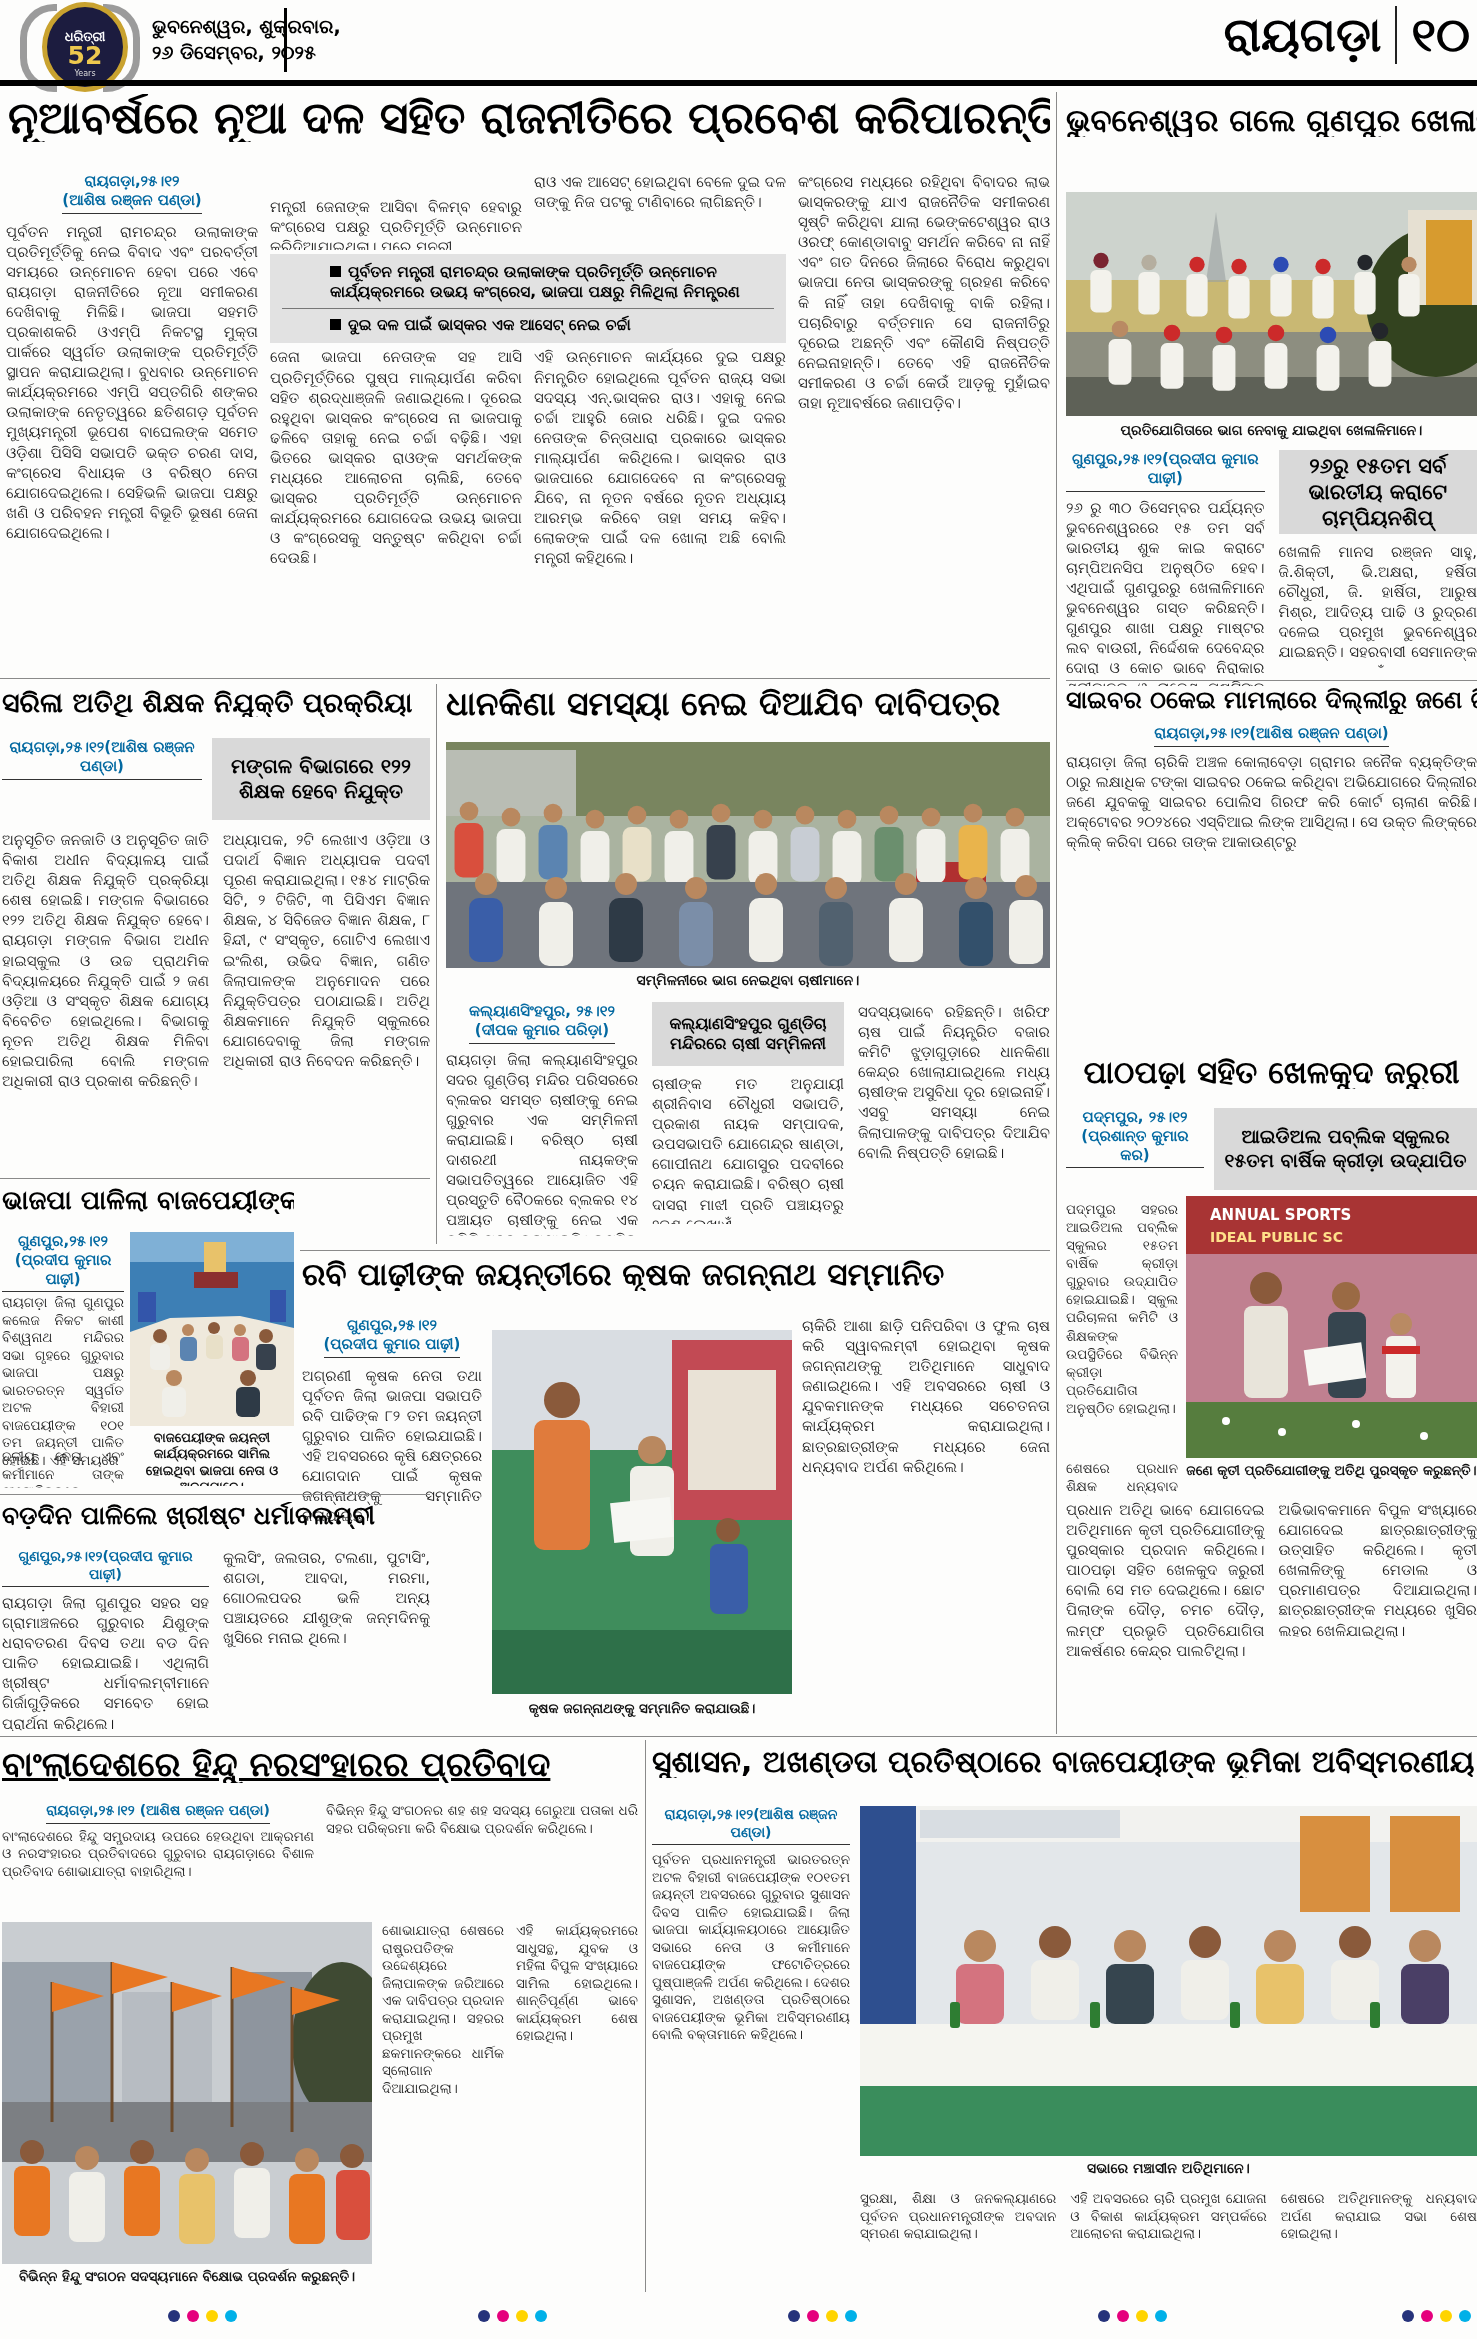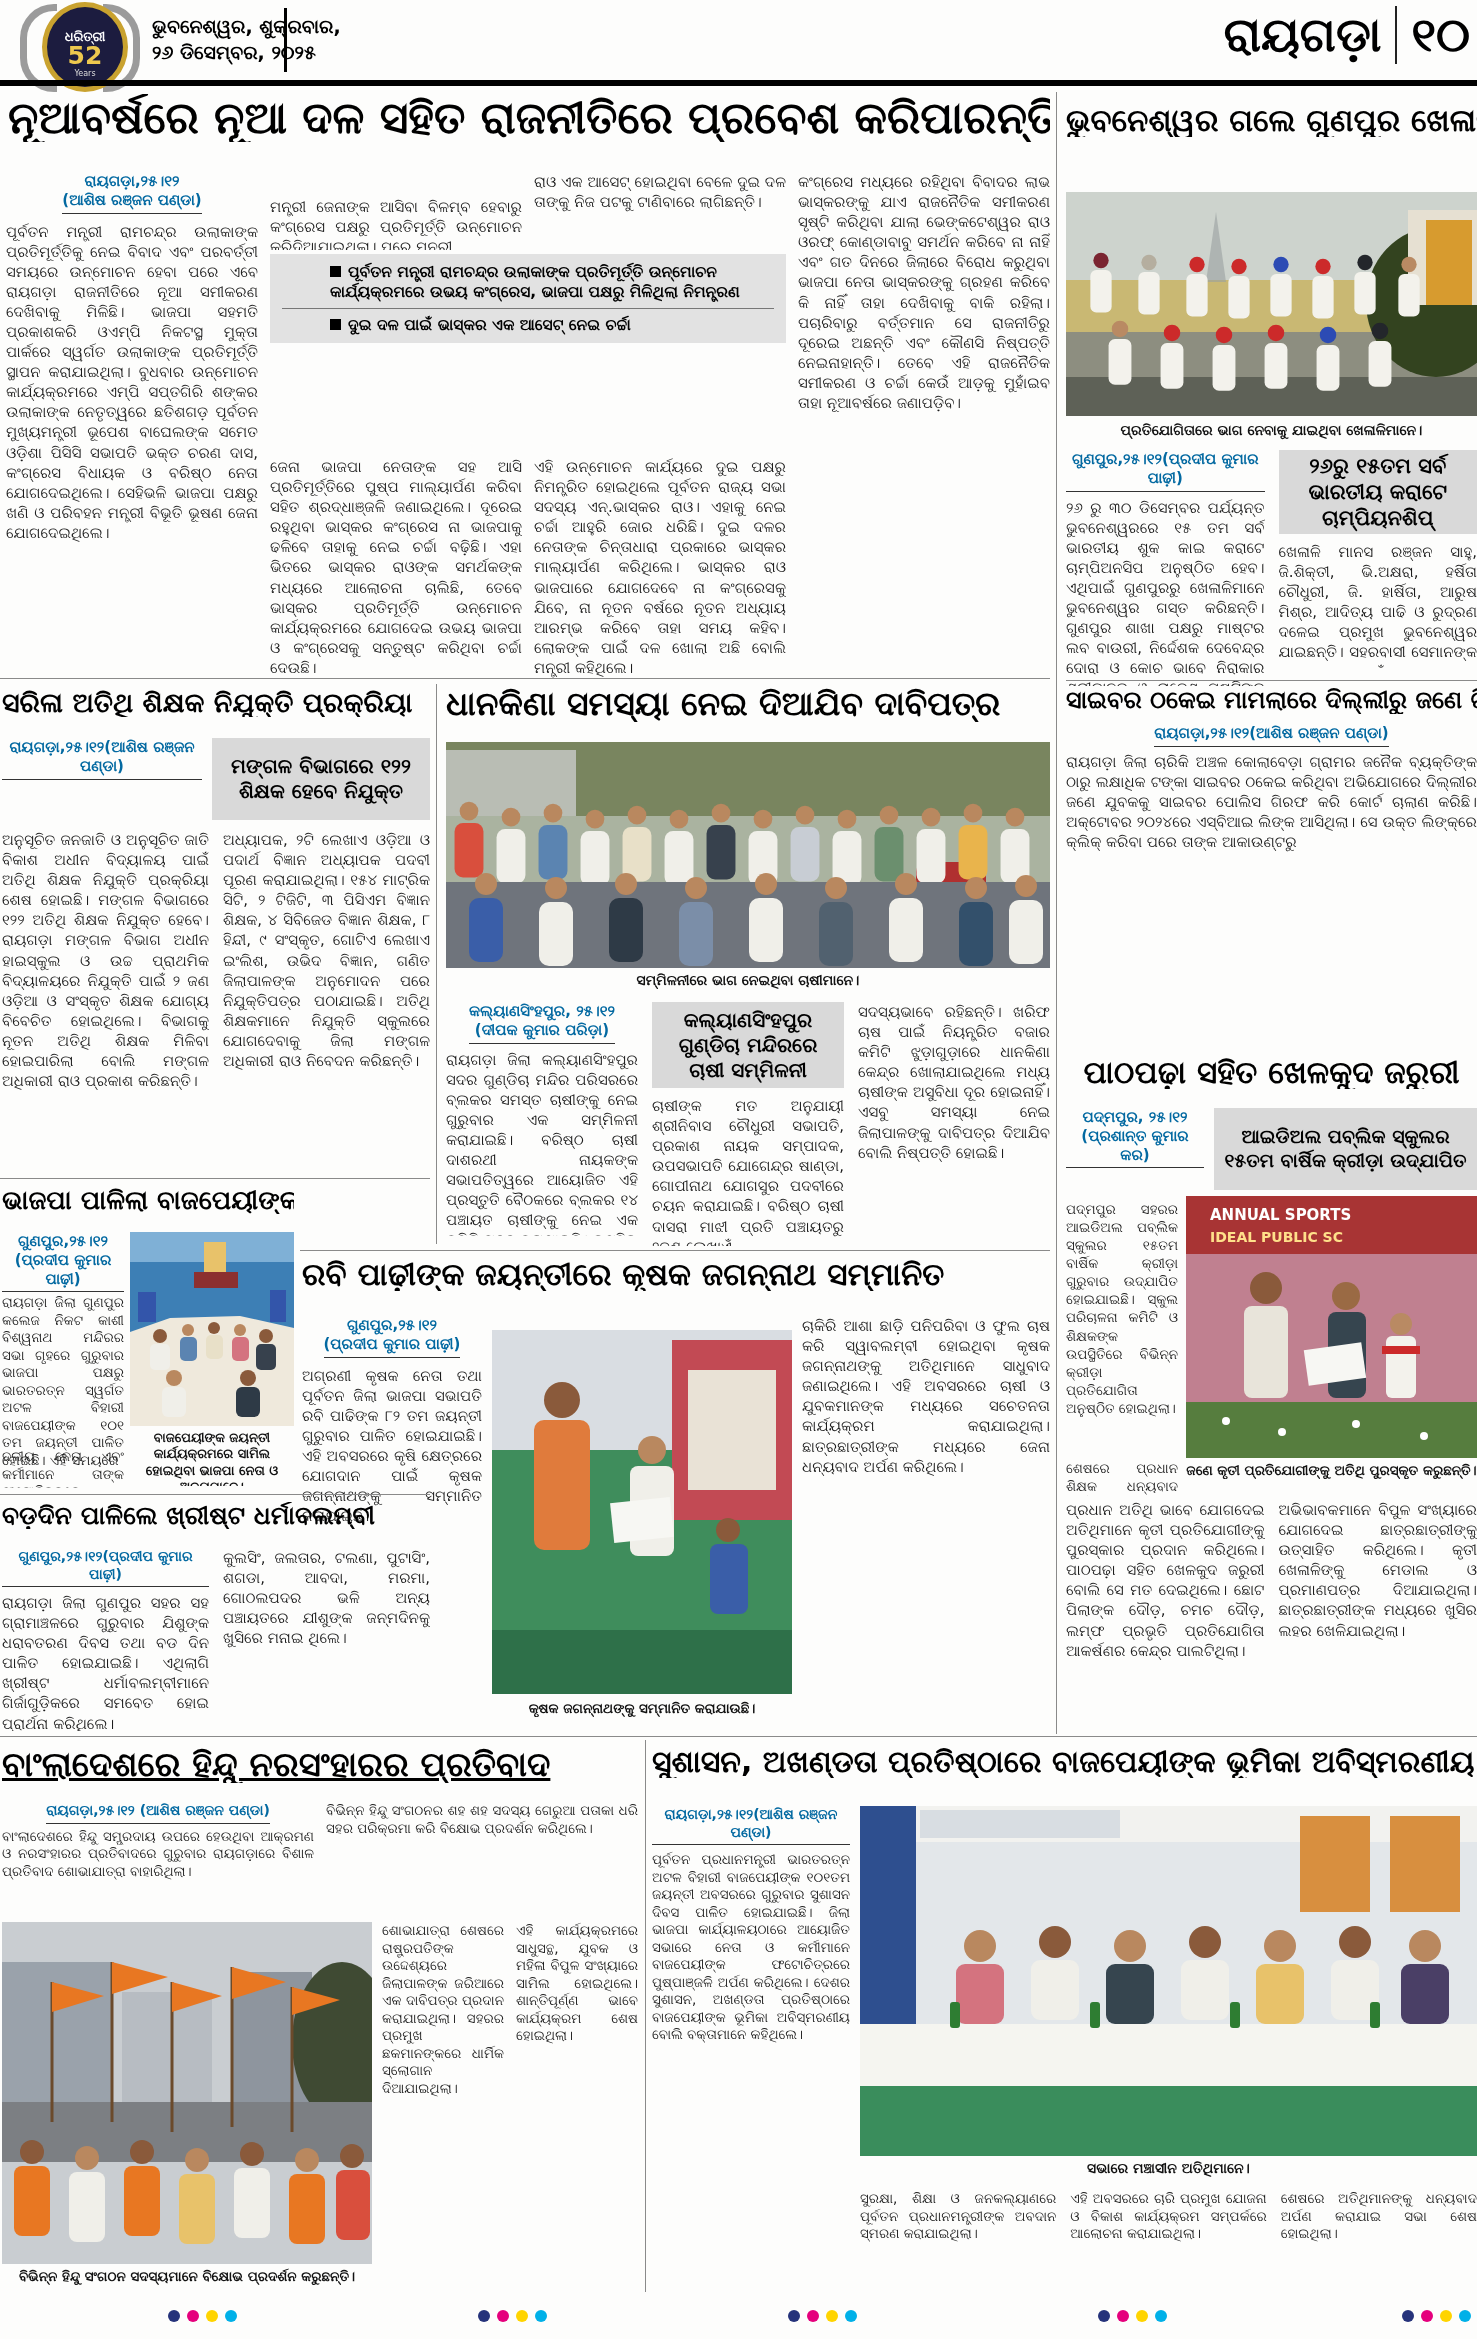--- a/index.html
+++ b/index.html
@@ -82,21 +82,21 @@
     <div style="width:516px;display:flex;flex-direction:column;">
       <div style="display:flex;gap:12px;height:78px;overflow:hidden;">
         <div class="body-txt" style="flex:1;margin-top:25px;">ମନ୍ତ୍ରୀ ଜେନାଙ୍କ ଆସିବା ବିଳମ୍ବ ହେବାରୁ କଂଗ୍ରେସ ପକ୍ଷରୁ ପ୍ରତିମୂର୍ତ୍ତି ଉନ୍ମୋଚନ କରିଦିଆଯାଇଥିଲା। ପରେ ମନ୍ତ୍ରୀ</div>
         <div class="body-txt" style="flex:1;">ରାଓ ଏକ ଆସେଟ୍ ହୋଇଥିବା ବେଳେ ଦୁଇ ଦଳ ତାଙ୍କୁ ନିଜ ପଟକୁ ଟାଣିବାରେ ଲାଗିଛନ୍ତି।</div>
       </div>
       <div class="bulletbox" style="margin:4px 0;">
         <div class="bullet-line"><span class="sq"></span><span>ପୂର୍ବତନ ମନ୍ତ୍ରୀ ରାମଚନ୍ଦ୍ର ଉଲାକାଙ୍କ ପ୍ରତିମୂର୍ତ୍ତି ଉନ୍ମୋଚନ କାର୍ଯ୍ୟକ୍ରମରେ ଉଭୟ କଂଗ୍ରେସ, ଭାଜପା ପକ୍ଷରୁ ମିଳିଥିଲା ନିମନ୍ତ୍ରଣ</span></div>
         <div class="bullet-sep"></div>
         <div class="bullet-line"><span class="sq"></span><span>ଦୁଇ ଦଳ ପାଇଁ ଭାସ୍କର ଏକ ଆସେଟ୍ ନେଇ ଚର୍ଚ୍ଚା</span></div>
       </div>
-      <div style="display:flex;gap:12px;flex:1;overflow:hidden;align-items:flex-end;">
+      <div style="display:flex;gap:12px;flex:1;overflow:hidden;">
         <div class="body-txt" style="flex:1;">ଜେନା ଭାଜପା ନେତାଙ୍କ ସହ ଆସି ପ୍ରତିମୂର୍ତ୍ତିରେ ପୁଷ୍ପ ମାଲ୍ୟାର୍ପଣ କରିବା ସହିତ ଶ୍ରଦ୍ଧାଞ୍ଜଳି ଜଣାଇଥିଲେ। ଦୂରେଇ ରହୁଥିବା ଭାସ୍କର କଂଗ୍ରେସ ନା ଭାଜପାକୁ ଢଳିବେ ତାହାକୁ ନେଇ ଚର୍ଚ୍ଚା ବଢ଼ିଛି। ଏହା ଭିତରେ ଭାସ୍କର ରାଓଙ୍କ ସମର୍ଥକଙ୍କ ମଧ୍ୟରେ ଆଲୋଚନା ଚାଲିଛି, ତେବେ ଭାସ୍କର ପ୍ରତିମୂର୍ତ୍ତି ଉନ୍ମୋଚନ କାର୍ଯ୍ୟକ୍ରମରେ ଯୋଗଦେଇ ଉଭୟ ଭାଜପା ଓ କଂଗ୍ରେସକୁ ସନ୍ତୁଷ୍ଟ କରିଥିବା ଚର୍ଚ୍ଚା ଦେଉଛି।</div>
         <div class="body-txt" style="flex:1;">ଏହି ଉନ୍ମୋଚନ କାର୍ଯ୍ୟରେ ଦୁଇ ପକ୍ଷରୁ ନିମନ୍ତ୍ରିତ ହୋଇଥିଲେ ପୂର୍ବତନ ରାଜ୍ୟ ସଭା ସଦସ୍ୟ ଏନ୍.ଭାସ୍କର ରାଓ। ଏହାକୁ ନେଇ ଚର୍ଚ୍ଚା ଆହୁରି ଜୋର ଧରିଛି। ଦୁଇ ଦଳର ନେତାଙ୍କ ଚିନ୍ତାଧାରା ପ୍ରକାରେ ଭାସ୍କର ମାଲ୍ୟାର୍ପଣ କରିଥିଲେ। ଭାସ୍କର ରାଓ ଭାଜପାରେ ଯୋଗଦେବେ ନା କଂଗ୍ରେସକୁ ଯିବେ, ନା ନୂତନ ବର୍ଷରେ ନୂତନ ଅଧ୍ୟାୟ ଆରମ୍ଭ କରିବେ ତାହା ସମୟ କହିବ। ଲୋକଙ୍କ ପାଇଁ ଦଳ ଖୋଲା ଅଛି ବୋଲି ମନ୍ତ୍ରୀ କହିଥିଲେ।</div>
       </div>
     </div>
     <div class="col body-txt" style="max-width:252px;height:500px;">କଂଗ୍ରେସ ମଧ୍ୟରେ ରହିଥିବା ବିବାଦର ଲାଭ ଭାସ୍କରଙ୍କୁ ଯାଏ ରାଜନୈତିକ ସମୀକରଣ ସୃଷ୍ଟି କରିଥିବା ଯାଲା ଭେଙ୍କଟେଶ୍ୱର ରାଓ ଓରଫ୍ କୋଣ୍ଡାବାବୁ ସମର୍ଥନ କରିବେ ନା ନାହିଁ ଏବଂ ଗତ ଦିନରେ ଜିଲାରେ ବିରୋଧ କରୁଥିବା ଭାଜପା ନେତା ଭାସ୍କରଙ୍କୁ ଗ୍ରହଣ କରିବେ କି ନାହିଁ ତାହା ଦେଖିବାକୁ ବାକି ରହିଲା। ପଚାରିବାରୁ ବର୍ତ୍ତମାନ ସେ ରାଜନୀତିରୁ ଦୂରେଇ ଅଛନ୍ତି ଏବଂ କୌଣସି ନିଷ୍ପତ୍ତି ନେଇନାହାନ୍ତି। ତେବେ ଏହି ରାଜନୈତିକ ସମୀକରଣ ଓ ଚର୍ଚ୍ଚା କେଉଁ ଆଡ଼କୁ ମୁହାଁଇବ ତାହା ନୂଆବର୍ଷରେ ଜଣାପଡ଼ିବ।</div>
   </div>
 
   <div class="abs rule-thin" style="left:1056px;top:92px;width:1px;height:1642px;"></div>
 
   <div class="abs hl" style="left:1066px;top:104px;width:411px;font-size:31px;text-align:center;">ଭୁବନେଶ୍ୱର ଗଲେ ଗୁଣପୁର ଖେଳାଳି</div>
@@ -244,21 +244,21 @@
     <div style="flex:1;">
       <div class="dateline">
         <span class="ul">
           <span>କଲ୍ୟାଣସିଂହପୁର, ୨୫।୧୨</span><br>
           <span>(ଦୀପକ କୁମାର ପରିଡ଼ା)</span>
         </span>
       </div>
       <div class="body-txt" style="margin-top:6px;height:186px;">ରାୟଗଡ଼ା ଜିଲା କଲ୍ୟାଣସିଂହପୁର ସଦର ଗୁଣ୍ଡିଚା ମନ୍ଦିର ପରିସରରେ ବ୍ଲକର ସମସ୍ତ ଚାଷୀଙ୍କୁ ନେଇ ଗୁରୁବାର ଏକ ସମ୍ମିଳନୀ କରାଯାଇଛି। ବରିଷ୍ଠ ଚାଷୀ ଦାଶରଥୀ ନାୟକଙ୍କ ସଭାପତିତ୍ୱରେ ଆୟୋଜିତ ଏହି ପ୍ରସ୍ତୁତି ବୈଠକରେ ବ୍ଲକର ୧୪ ପଞ୍ଚାୟତ ଚାଷୀଙ୍କୁ ନେଇ ଏକ କମିଟି ଗଠନ କରାଯାଇଛି। ଉପସ୍ଥିତ</div>
     </div>
     <div style="flex:1;">
-      <div class="graybox" style="height:86px;font-size:20px;">କଲ୍ୟାଣସିଂହପୁର ଗୁଣ୍ଡିଚା ମନ୍ଦିରରେ ଚାଷୀ ସମ୍ମିଳନୀ</div>
+      <div class="graybox" style="height:64px;font-size:16px;">କଲ୍ୟାଣସିଂହପୁର ଗୁଣ୍ଡିଚା ମନ୍ଦିରରେ ଚାଷୀ ସମ୍ମିଳନୀ</div>
       <div class="body-txt" style="margin-top:8px;height:150px;">ଚାଷୀଙ୍କ ମତ ଅନୁଯାୟୀ ଶ୍ରୀନିବାସ ଚୌଧୁରୀ ସଭାପତି, ପ୍ରକାଶ ନାୟକ ସମ୍ପାଦକ, ଉପସଭାପତି ଯୋଗେନ୍ଦ୍ର ଷାଣ୍ଡା, ଗୋପୀନାଥ ଯୋଗସୁର ପଦବୀରେ ଚୟନ କରାଯାଇଛି। ବରିଷ୍ଠ ଚାଷୀ ଦାସରା ମାଝୀ ପ୍ରତି ପଞ୍ଚାୟତରୁ ୨ଜଣ ଲେଖାଏଁ</div>
     </div>
     <div class="body-txt" style="flex:1;height:244px;">ସଦସ୍ୟଭାବେ ରହିଛନ୍ତି। ଖରିଫ ଚାଷ ପାଇଁ ନିୟନ୍ତ୍ରିତ ବଜାର କମିଟି ଝୁଡ଼ାଗୁଡ଼ାରେ ଧାନକିଣା କେନ୍ଦ୍ର ଖୋଲାଯାଇଥିଲେ ମଧ୍ୟ ଚାଷୀଙ୍କ ଅସୁବିଧା ଦୂର ହୋଇନାହିଁ। ଏସବୁ ସମସ୍ୟା ନେଇ ଜିଲାପାଳଙ୍କୁ ଦାବିପତ୍ର ଦିଆଯିବ ବୋଲି ନିଷ୍ପତ୍ତି ହୋଇଛି।</div>
   </div>
 
   <div class="abs rule-thin" style="left:0;top:1178px;width:430px;height:1px;"></div>
   <div class="abs hl" style="left:2px;top:1186px;width:292px;font-size:26px;">ଭାଜପା ପାଳିଲା ବାଜପେୟୀଙ୍କ ଜୟନ୍ତୀ</div>
   <div class="abs dateline" style="left:2px;top:1232px;width:122px;">
     <span class="ul">
       <span>ଗୁଣପୁର,୨୫।୧୨</span><br>

